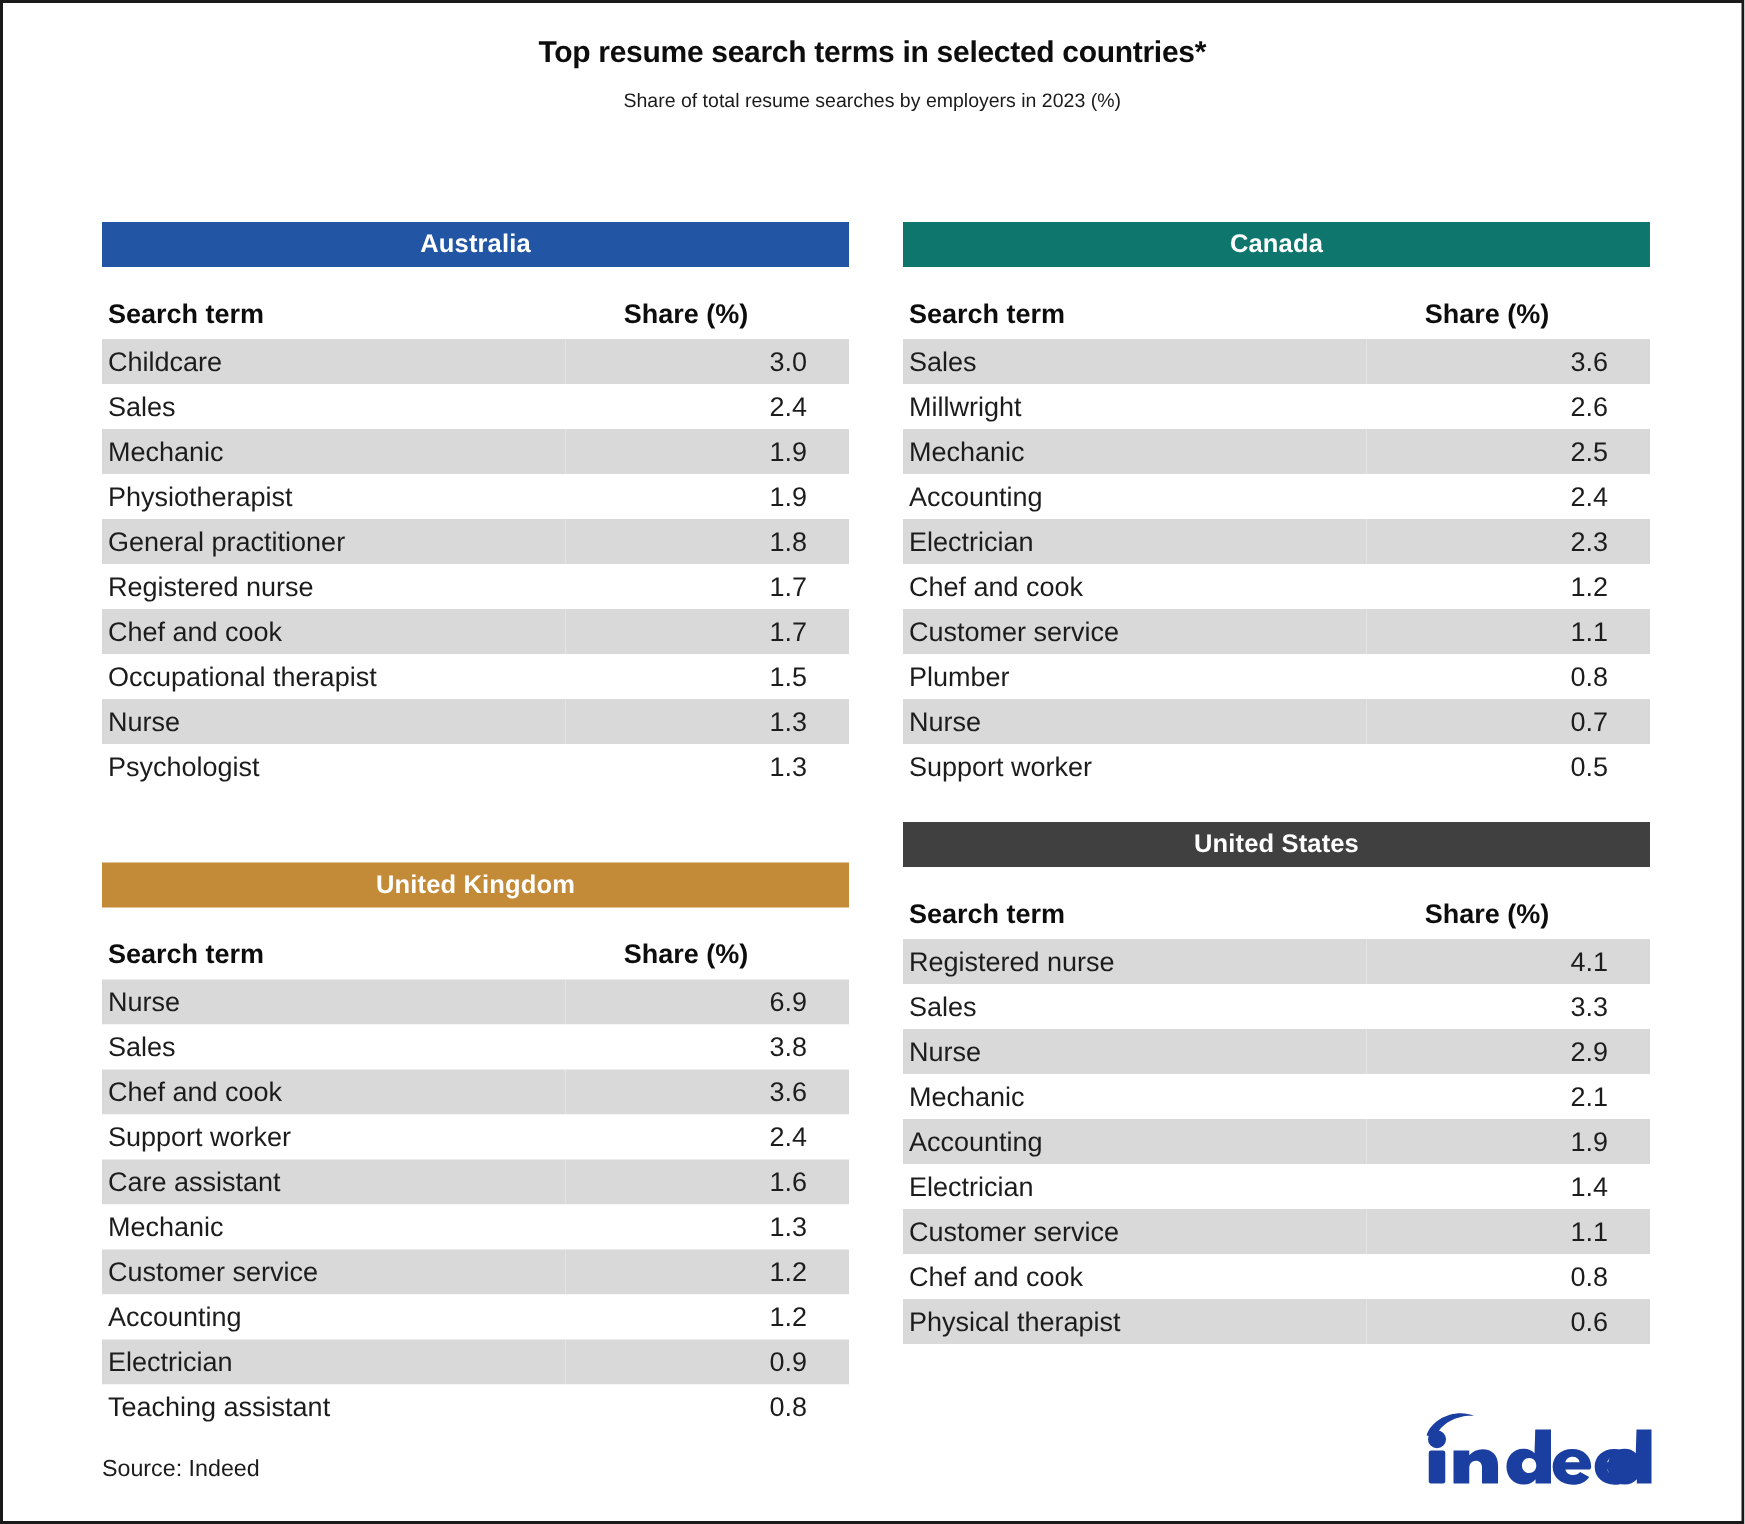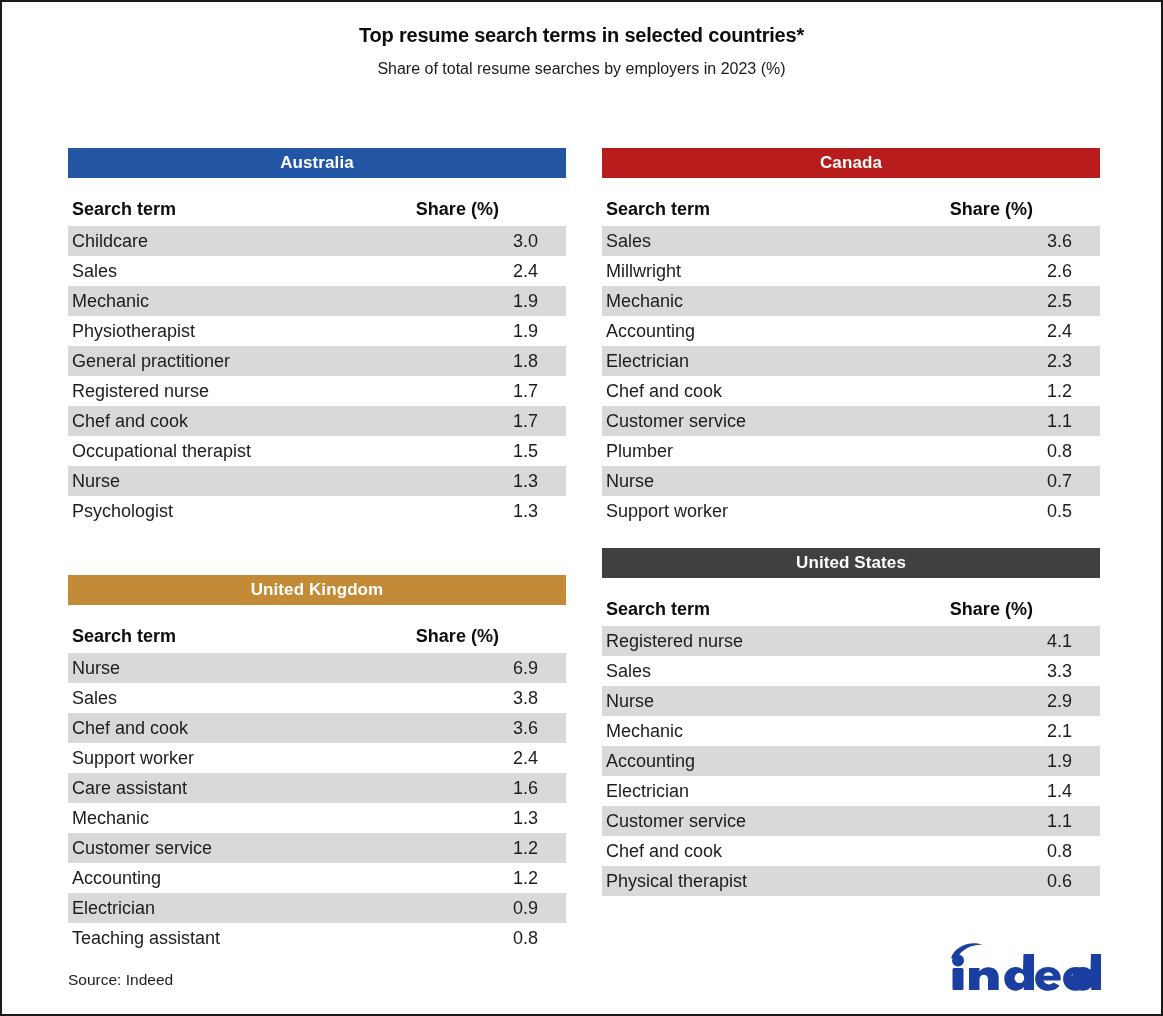--- a/index.html
+++ b/index.html
@@ -29,21 +29,21 @@
   }
   .chart-title {
     font-size: 20px;
     font-weight: bold;
     letter-spacing: -0.2px;
     color: #0d0d0d;
     margin: 0;
     line-height: 1.15;
   }
   .chart-subtitle {
-    font-size: 16px;
+    font-size: 13px;
     font-weight: normal;
     color: #1a1a1a;
     margin: 12px 0 0 0;
     line-height: 1.2;
   }
 
   
   .tables-grid {
     position: absolute;
     left: 66px;
@@ -201,21 +201,21 @@
               <td class="share">1.3</td>
             </tr>
             <tr class="plain">
               <td class="term">Psychologist</td>
               <td class="share">1.3</td>
             </tr>
           </tbody>
         </table>
       </div>
       <div class="country-panel">
-        <div class="country-header" style="background: #b91c1c;">Canada</div>
+        <div class="country-header" style="background: #0f766e;">Canada</div>
         <table class="share-table">
           <colgroup>
             <col class="term-col">
             <col class="share-col">
           </colgroup>
           <thead>
             <tr>
               <th class="term-head">Search term</th>
               <th class="share-head">Share (%)</th>
             </tr>

